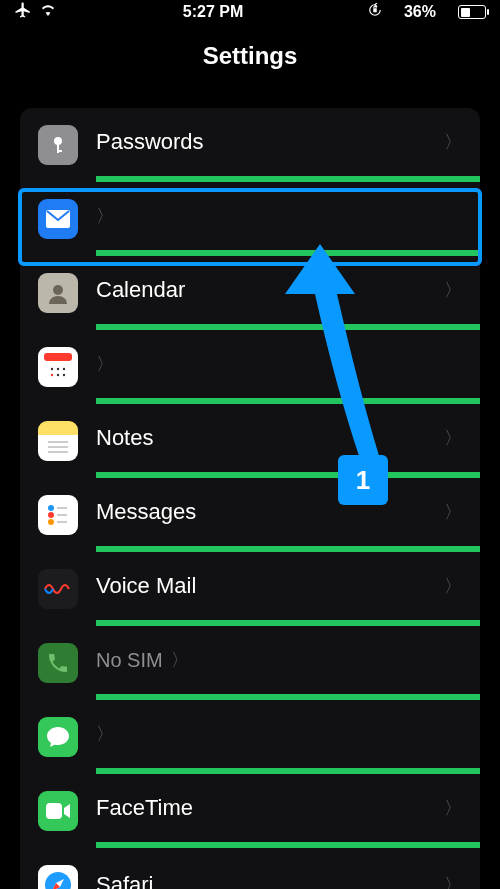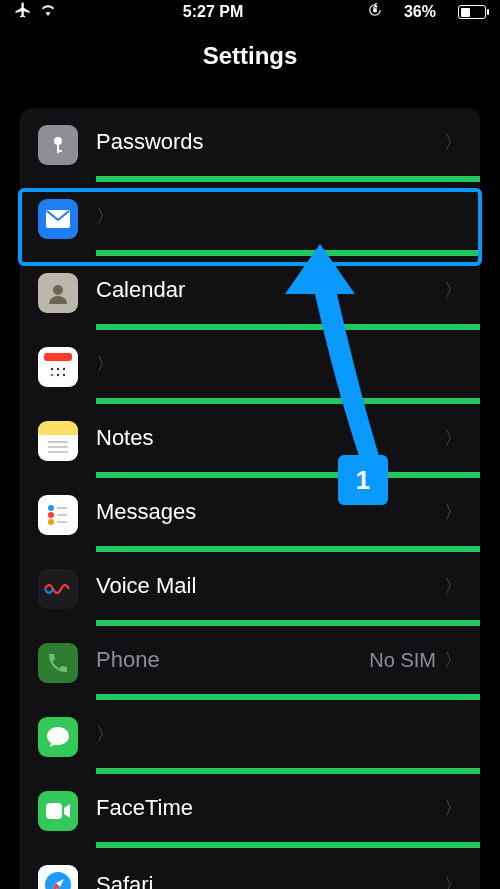--- a/index.html
+++ b/index.html
@@ -257,21 +257,20 @@
     </div>
   </div>
 
   <div class="row">
     <div class="icon-box" style="background:#2f7d32">
       <svg width="24" height="24" viewBox="0 0 24 24" fill="#6fbf6f">
           <path d="M6.6 10.8c1.4 2.8 3.8 5.2 6.6 6.6l2.2-2.2c.3-.3.7-.4 1-.2 1.2.4 2.4.6 3.6.6.6 0 1 .4 1 1V20c0 .6-.4 1-1 1C10.6 21 3 13.4 3 4c0-.6.4-1 1-1h3.4c.6 0 1 .4 1 1 0 1.2.2 2.4.6 3.6.1.4 0 .8-.2 1l-2.2 2.2z"></path>
         </svg>
     </div>
     <div class="row-inner">
-      <span class="label dimmed">Phone</span>
       <span class="detail">No SIM</span>
       <span class="chevron">〉</span>
     </div>
   </div>
 
   <div class="row">
     <div class="icon-box" style="background:#34c759">
       <svg width="26" height="24" viewBox="0 0 26 24" fill="#fff">
           <path d="M13 2C7 2 2 6 2 11c0 2.8 1.6 5.3 4 7l-1 4 4.5-2.3c1.1.2 2.3.3 3.5.3 6 0 11-4 11-9S19 2 13 2z"></path>
         </svg>

